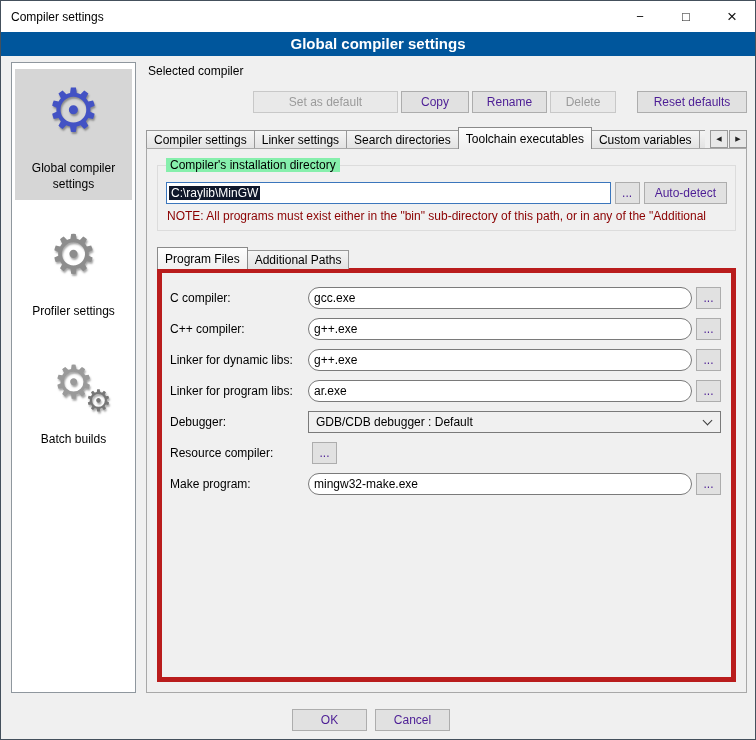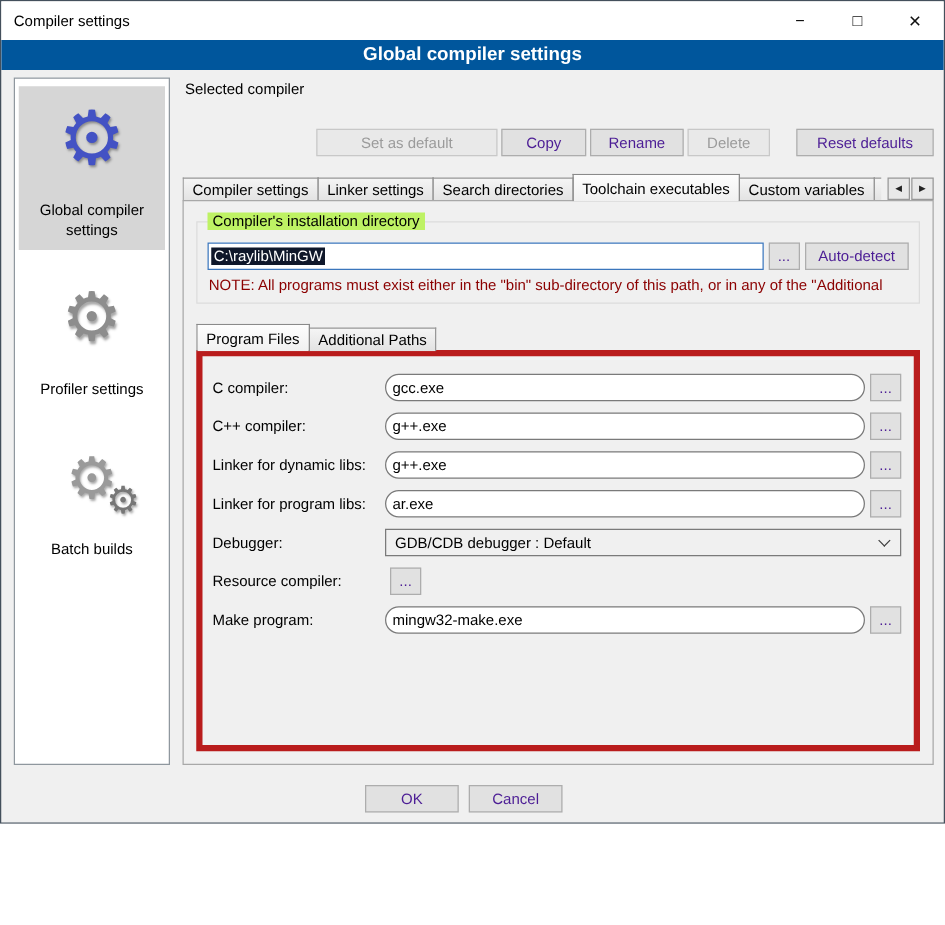--- a/index.html
+++ b/index.html
@@ -1,19 +1,19 @@
 <!DOCTYPE html>
 <html><head>
 <meta charset="utf-8">
 <style>
   * { box-sizing: border-box; margin: 0; padding: 0; }
   html,body { background:#ffffff; }
   body { font-family: "Liberation Sans", sans-serif; font-size: 12px; color:#000; }
 
-  .window { width:756px; height:659px; border:1px solid #44505c; background:#f0f0f0;
+  .window { width:756px; height:740px; border:1px solid #44505c; background:#f0f0f0;
             display:flex; flex-direction:column; overflow:hidden; }
 
   
   .titlebar { height:31px; background:#ffffff; display:flex; align-items:center; flex:none; }
   .title { padding-left:10px; font-size:12px; }
   .win-controls { margin-left:auto; display:flex; height:100%; }
   .win-btn { width:46px; height:100%; display:flex; align-items:center; justify-content:center;
              font-size:13px; color:#111; cursor:default; }
   .win-btn.close { font-size:17px; }
 
@@ -40,21 +40,21 @@
   
   .main { flex:1; display:flex; flex-direction:column; min-width:0; }
   .lbl { margin:2px 0 5px 2px; }
 
   .combobox { height:22px; background:#fff; border:1px solid #7a7a7a; display:flex;
               align-items:center; padding:0 9px 0 7px; cursor:default; }
   .combo-text { flex:1; white-space:nowrap; overflow:hidden; }
   .chev { width:7px; height:7px; border-right:1px solid #3c3c3c; border-bottom:1px solid #3c3c3c;
           transform:rotate(45deg); margin-top:-3px; flex:none; }
 
-  .btn-row { display:flex; gap:3px; margin-top:20px; }
+  .btn-row { display:flex; gap:3px; margin-top:8px; }
   .btn-row .spacer { flex:1; }
   .btn { height:22px; background:#e1e1e1; border:1px solid #adadad; font-family:"Liberation Sans",sans-serif;
          font-size:12px; padding:0 12px; color:#4c1d95; }
   .btn.disabled { color:#9b9b9b; background:#e9e9e9; border-color:#c8c8c8; }
   .w1{min-width:145px} .w2{min-width:68px} .w3{min-width:75px} .w4{min-width:66px} .w5{min-width:110px; margin-left:18px;}
 
   
   .tabbar { margin-top:14px; position:relative; height:22px; padding-right:42px; flex:none; }
   .tabs-scroll { display:flex; overflow:hidden; height:22px; align-items:flex-end; }
   .tab { border:1px solid #989898; border-bottom:none; background:linear-gradient(#f5f5f5,#e2e2e2);
@@ -64,21 +64,21 @@
                 position:relative; z-index:3; border-color:#8a8a8a; }
   .tab-arrows { position:absolute; right:0; top:3px; display:flex; gap:1px; }
   .tab-arrow { width:18px; height:18px; border:1px solid #989898; background:#e8e8e8;
                font-size:7px; display:flex; align-items:center; justify-content:center; color:#222; }
 
   .panel { border:1px solid #a8a8a8; margin-top:-1px; flex:1; background:#f0f0f0;
            padding:14px 10px 10px; display:flex; flex-direction:column; min-height:0; position:relative; z-index:1; }
 
   
   .groupbox { position:relative; border:1px solid #dcdcdc; padding:16px 8px 6px; margin-top:2px; }
-  .group-label { position:absolute; top:-8px; left:8px; background:#bef264; padding:0 4px; }
+  .group-label { position:absolute; top:-8px; left:8px; background:#86efac; padding:0 4px; }
   .path-row { display:flex; gap:4px; align-items:center; }
   .textbox { height:22px; border:1px solid #7a7a7a; background:#fff; display:flex; align-items:center; padding:0 5px; }
   .textbox.path { flex:1; border-color:#3b76bc; padding:0 2px; }
   .path-sel { background:#0f172a; color:#fff; padding:0 2px; white-space:nowrap; }
   .btn.browse { min-width:25px; padding:0 5px; }
   .btn.autodetect { min-width:82px; padding:0 10px; }
   .note { color:#8b0000; margin:5px 1px 1px; white-space:nowrap; overflow:hidden; }
 
   .subtabbar { margin-top:16px; position:relative; height:22px; flex:none; }
   .subpanel { border:5px solid #b91c1c; margin-top:-1px; flex:1; background:#f0f0f0;

